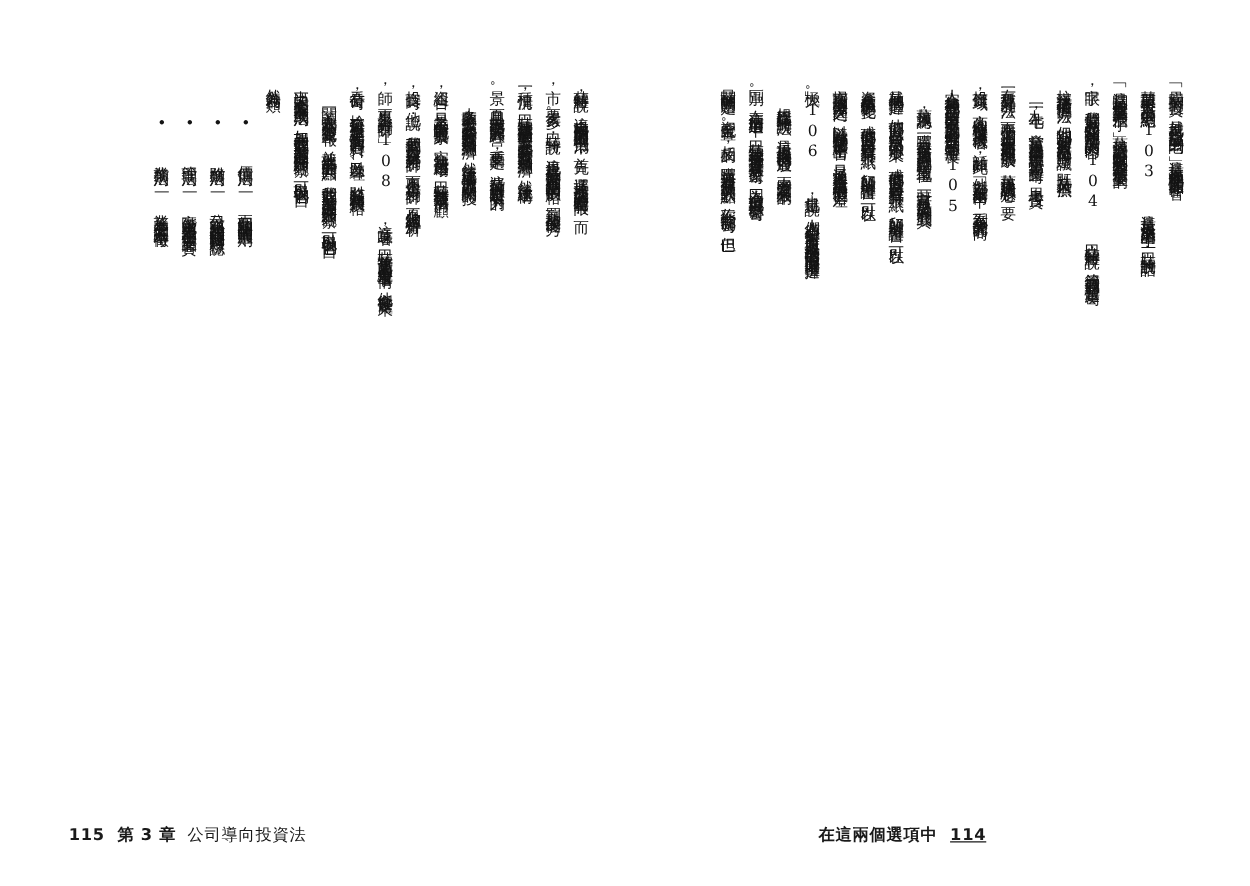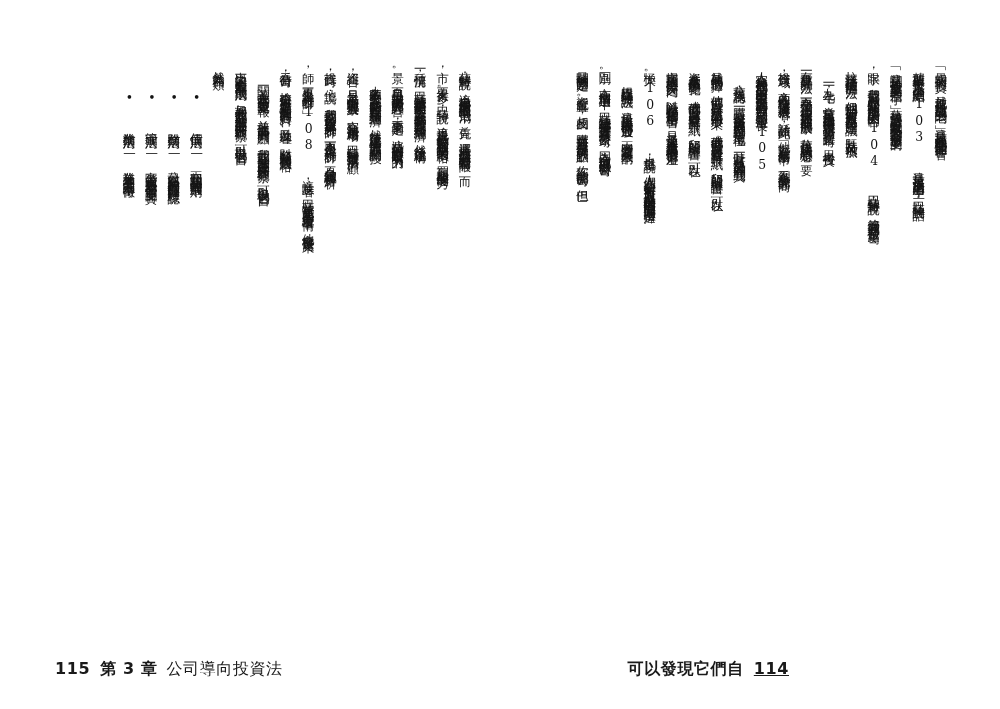--- a/index.html
+++ b/index.html
@@ -68,21 +68,21 @@
   }
 
   
   .footer {
     position: absolute;
     bottom: 30px;
     left: 0;
     width: 844px;
     height: 20px;
     font-family: "DejaVu Sans", "Liberation Sans", sans-serif;
-    font-size: 16px;
+    font-size: 13px;
     color: #1a1a1a;
   }
   .footer .left {
     position: absolute;
     left: 55px;
     top: 0;
     white-space: nowrap;
     letter-spacing: 0.6px;
   }
   .footer .left .num {
@@ -152,17 +152,17 @@
       <div class="vcol big-indent">• 業務法則——業務本身的三個基本特徵</div>
     </div>
 
   </div>
 
   <div class="footer">
     <div class="left">
       <span class="num">115</span><span class="chap">第 3 章</span><span>公司導向投資法</span>
     </div>
     <div class="right">
-      <span>可以發現它們自</span><span class="num">114</span>
+      <span>在這兩個選項中</span><span class="num">114</span>
     </div>
   </div>
 
 </div>
 
 </body></html>

